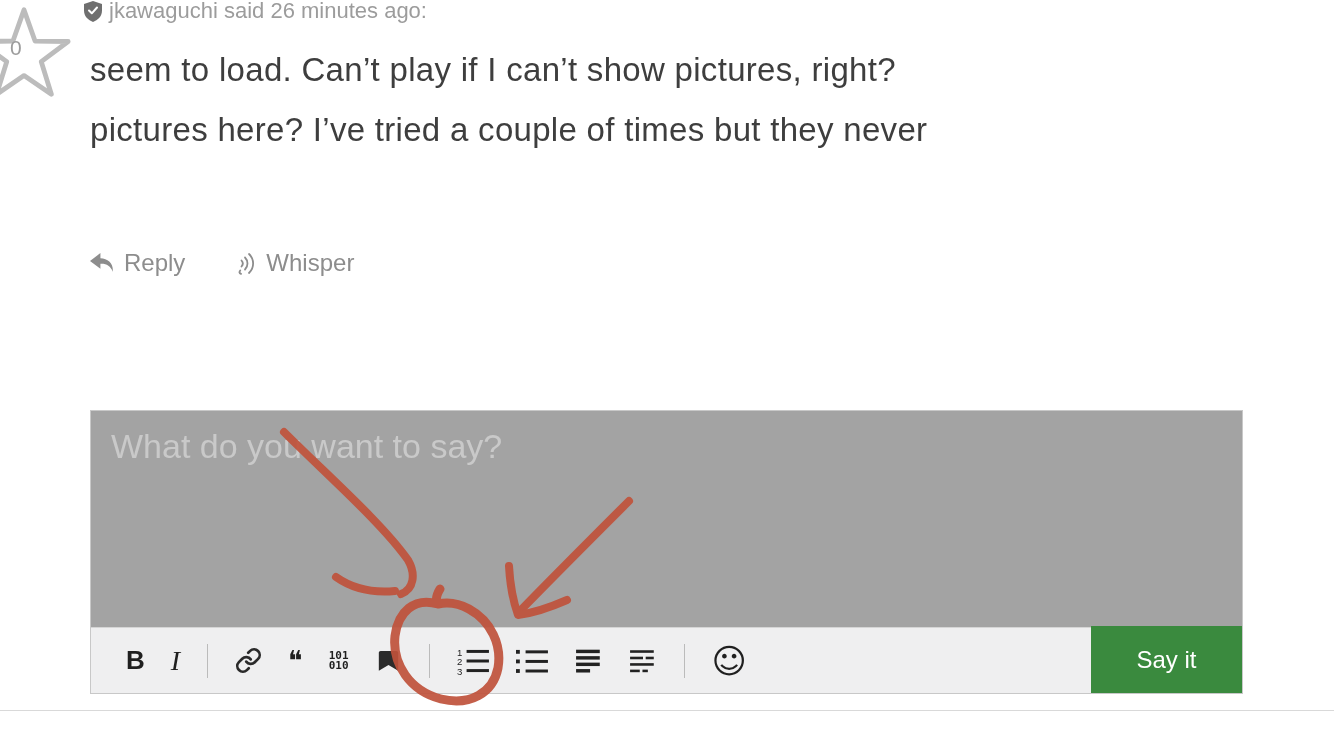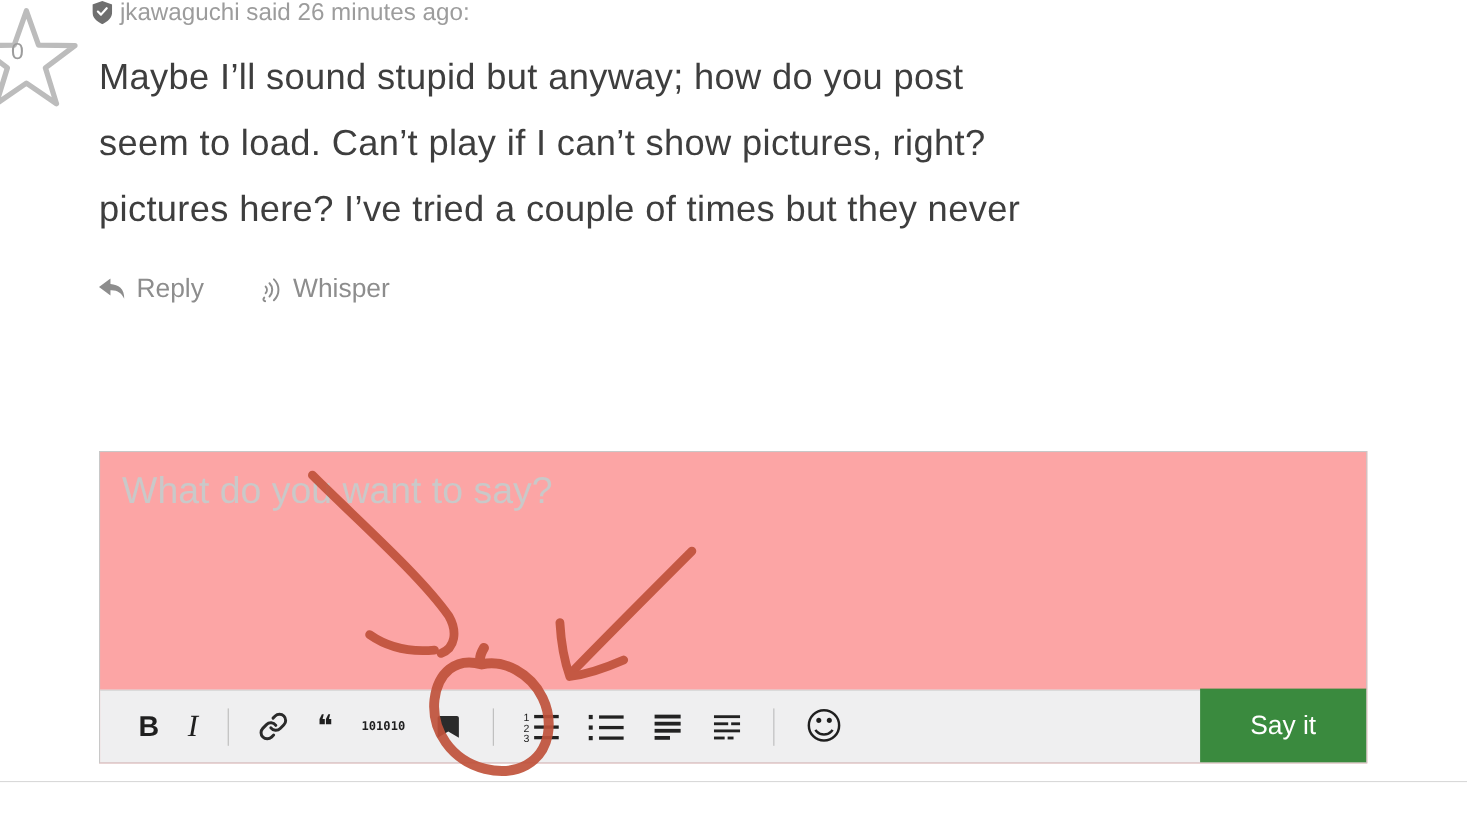--- a/index.html
+++ b/index.html
@@ -13,32 +13,32 @@
   .author-row{position:absolute;left:84px;top:-2px;display:flex;align-items:center;gap:7px;color:#9c9c9c;font-size:22px;}
 
   
   .body-text{position:absolute;left:90px;top:40px;font-size:33px;line-height:60px;color:#3e3e3e;letter-spacing:0.3px;}
 
   
   .actions{position:absolute;left:90px;top:249px;display:flex;gap:52px;font-size:24px;color:#8d8d8d;text-align:center;}
   .action{display:flex;align-items:center;gap:9px;cursor:pointer;}
 
   
-  .editor{position:absolute;left:90px;top:410px;width:1153px;height:284px;border:1px solid #c8c8c8;box-sizing:border-box;background:#fca5a5;}
+  .editor{position:absolute;left:90px;top:410px;width:1153px;height:284px;border:1px solid #c8c8c8;box-sizing:border-box;background:#a3a3a3;}
   .input{position:absolute;top:0;left:0;width:100%;height:217px;border:none;outline:none;resize:none;
          padding:16px 20px;font-size:34px;font-family:"Liberation Sans",sans-serif;color:#444;box-sizing:border-box;background:transparent;}
   .input::placeholder{color:#c9c9c9;opacity:1;}
   .toolbar{position:absolute;left:0;right:0;bottom:0;height:66px;background:#efeff0;border-top:1px solid #d5d5d5;
            display:flex;align-items:center;padding-left:22px;box-sizing:border-box;}
   .tbtn{display:flex;align-items:center;justify-content:center;height:100%;padding:0 13px;cursor:pointer;color:#1f1f1f;}
   .sep{width:1px;height:34px;background:#bbb;margin:0 14px;flex:0 0 auto;}
   .bold-btn span{font-weight:800;font-size:26px;}
   .italic-btn span{font-family:"Liberation Serif",serif;font-style:italic;font-size:28px;}
   .quote-btn span{font-family:"DejaVu Sans",sans-serif;font-size:27px;}
-  .code-btn{flex-direction:row;}
+  .code-btn{flex-direction:column;}
   .code-btn span{font-family:"DejaVu Sans Mono",monospace;font-size:11px;font-weight:700;line-height:10px;}
   .smiley-btn span{font-family:"DejaVu Sans",sans-serif;font-size:34px;}
   .sayit{position:absolute;right:0;bottom:0;width:151px;height:67px;background:#3a8a3e;color:#fff;font-size:24px;
          display:flex;align-items:center;justify-content:center;border:none;cursor:pointer;font-family:"Liberation Sans",sans-serif;}
 
   .bottom-line{position:absolute;left:0;top:710px;width:100%;height:1px;background:#d9d9d9;}
 
   
   .anno{position:absolute;left:0;top:0;pointer-events:none;z-index:40;}
 </style>
@@ -54,21 +54,20 @@
 
   <div class="author-row">
     <svg width="18" height="21" viewBox="0 0 18 21">
       <path d="M9 0 L18 3 V9.5 C18 15 14.5 18.5 9 21 C3.5 18.5 0 15 0 9.5 V3 Z" fill="#6f6f6f"></path>
       <path d="M5 9.5 l2.8 2.8 L13 6.5" stroke="#ffffff" stroke-width="2" fill="none" stroke-linecap="round" stroke-linejoin="round"></path>
     </svg>
     <span>jkawaguchi said 26 minutes ago:</span>
   </div>
 
   <div class="body-text">
-    <div>Maybe I’ll sound stupid but anyway; how do you post</div>
     <div>seem to load. Can’t play if I can’t show pictures, right?</div>
     <div>pictures here? I’ve tried a couple of times but they never</div>
   </div>
 
   <div class="actions">
     <div class="action">
       <svg width="25" height="21" viewBox="0 0 24 20">
         <path d="M10 0 L0 7.5 L10 15 V10.3 C16 10 19.5 12.5 22 17.8 C22.3 9 17 5.6 10 5 Z" fill="#8d8d8d"></path>
       </svg>
       <span>Reply</span>

